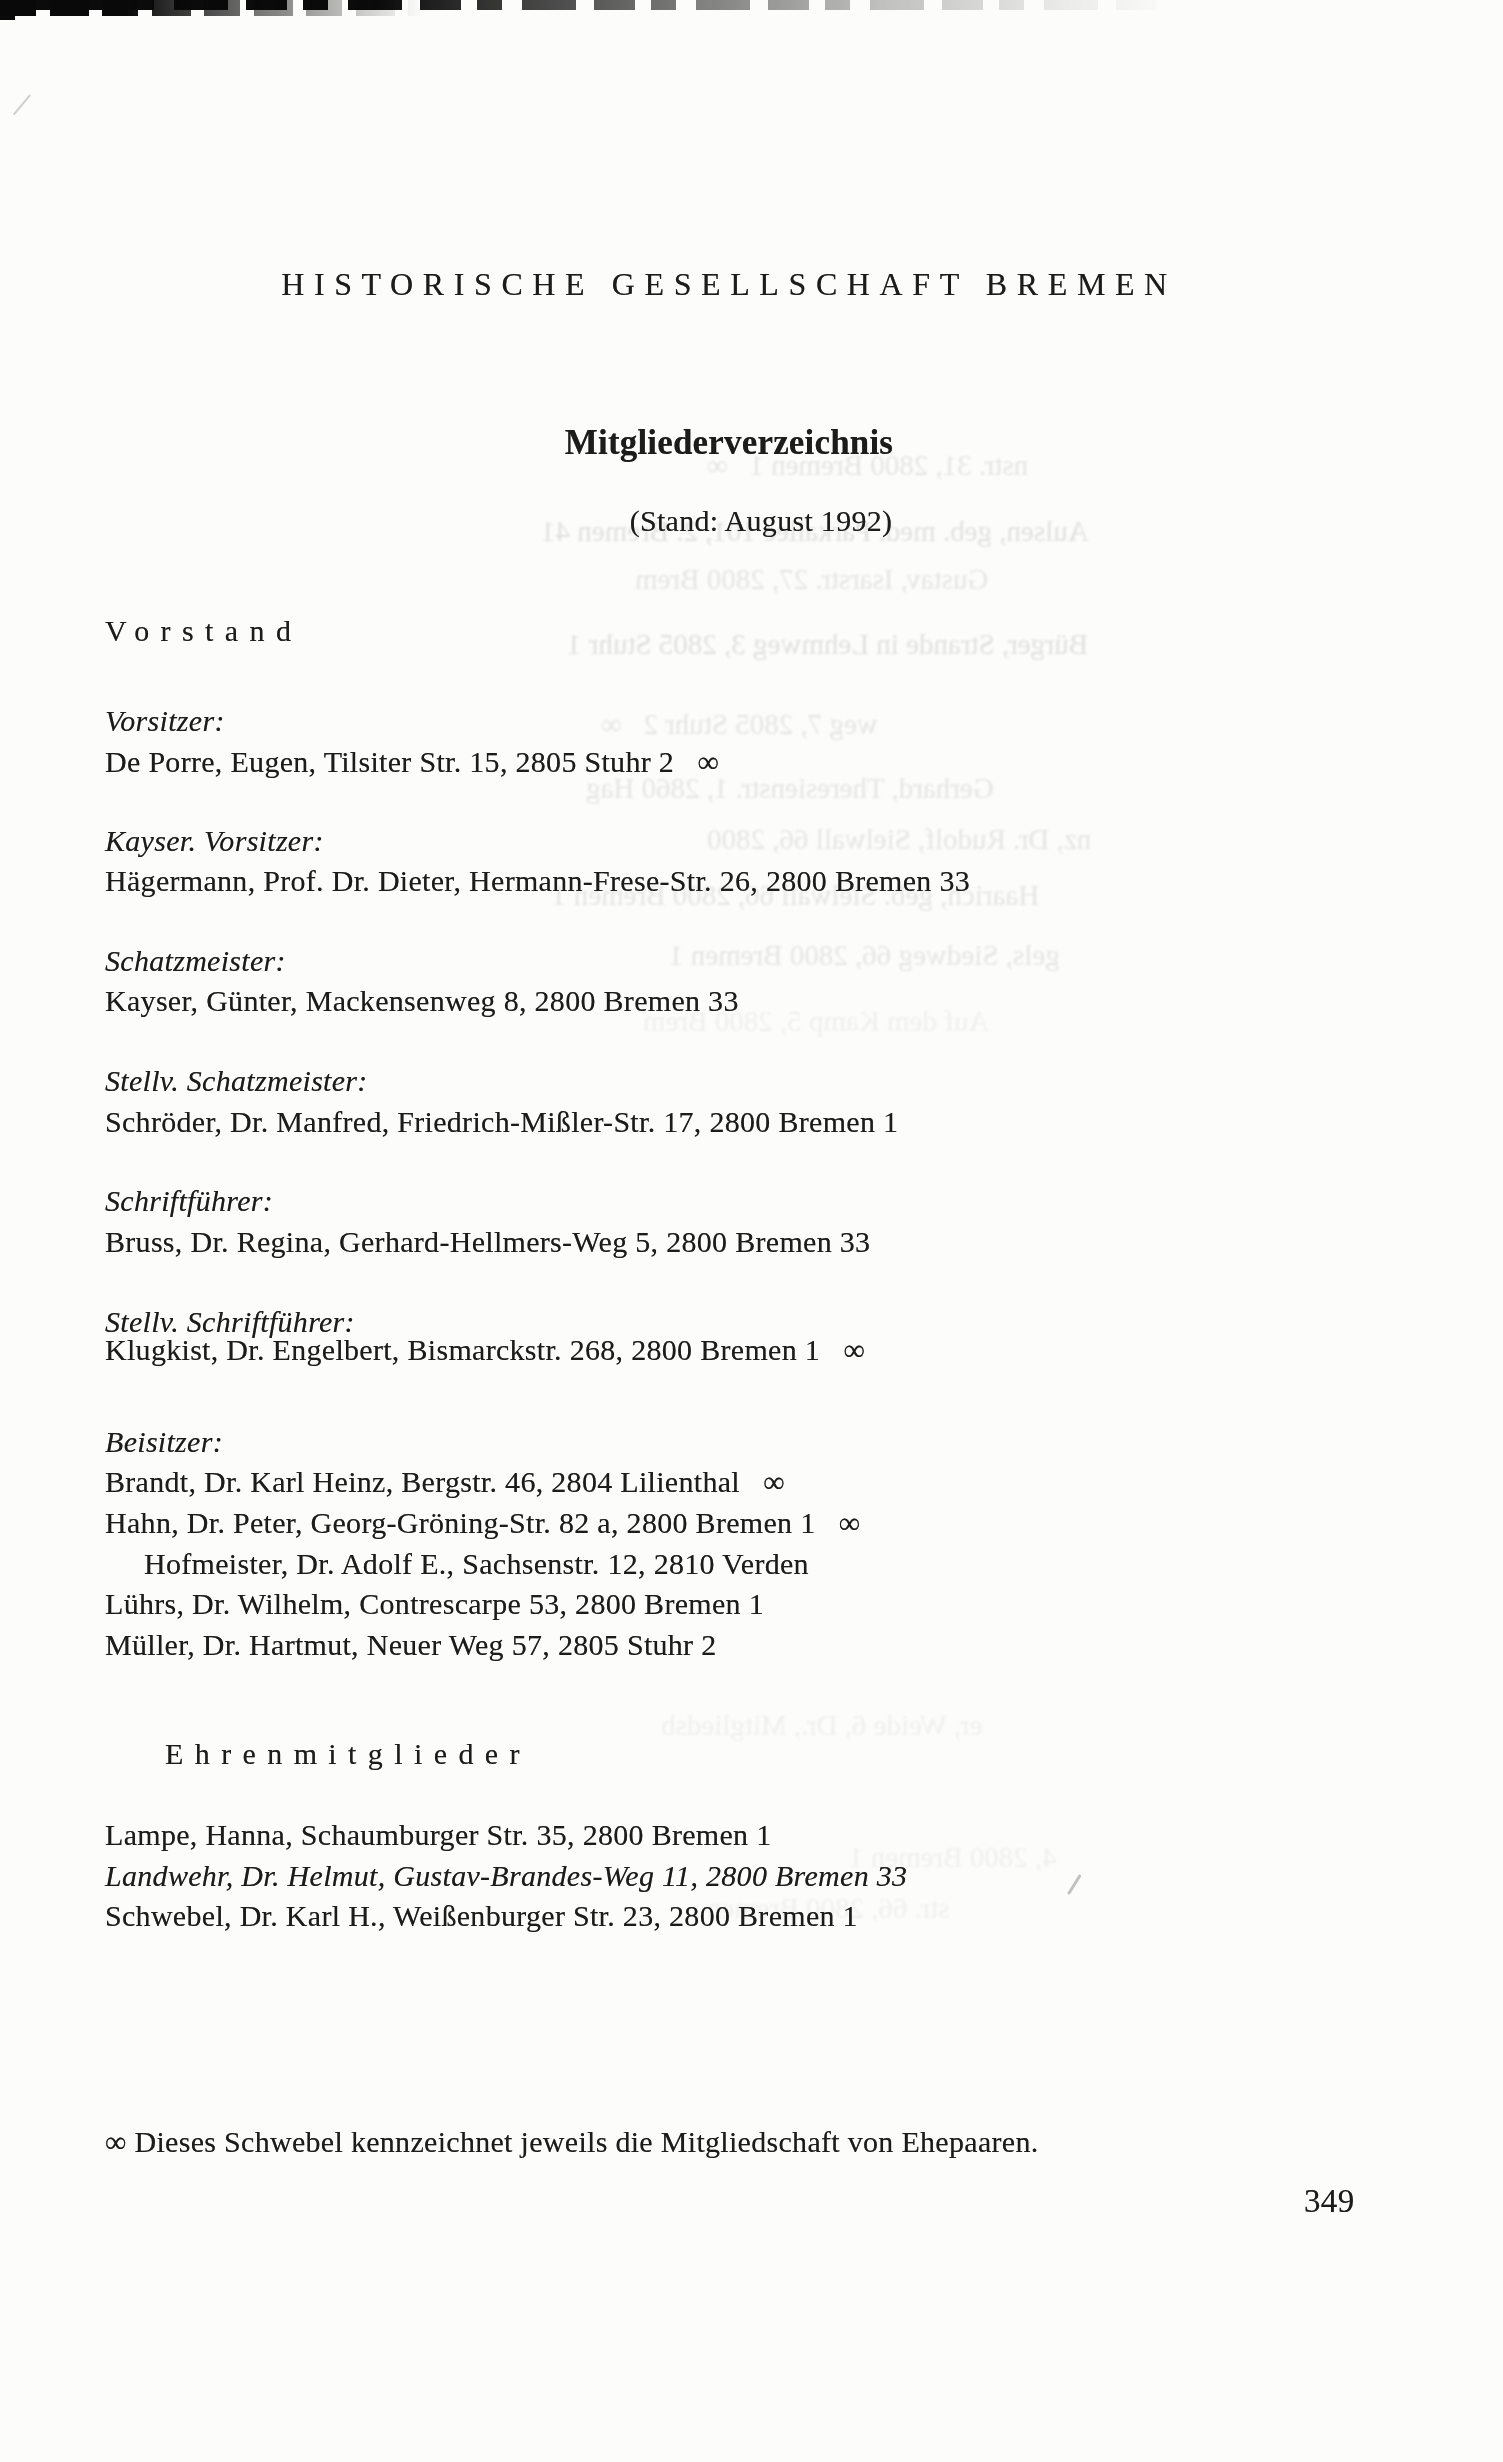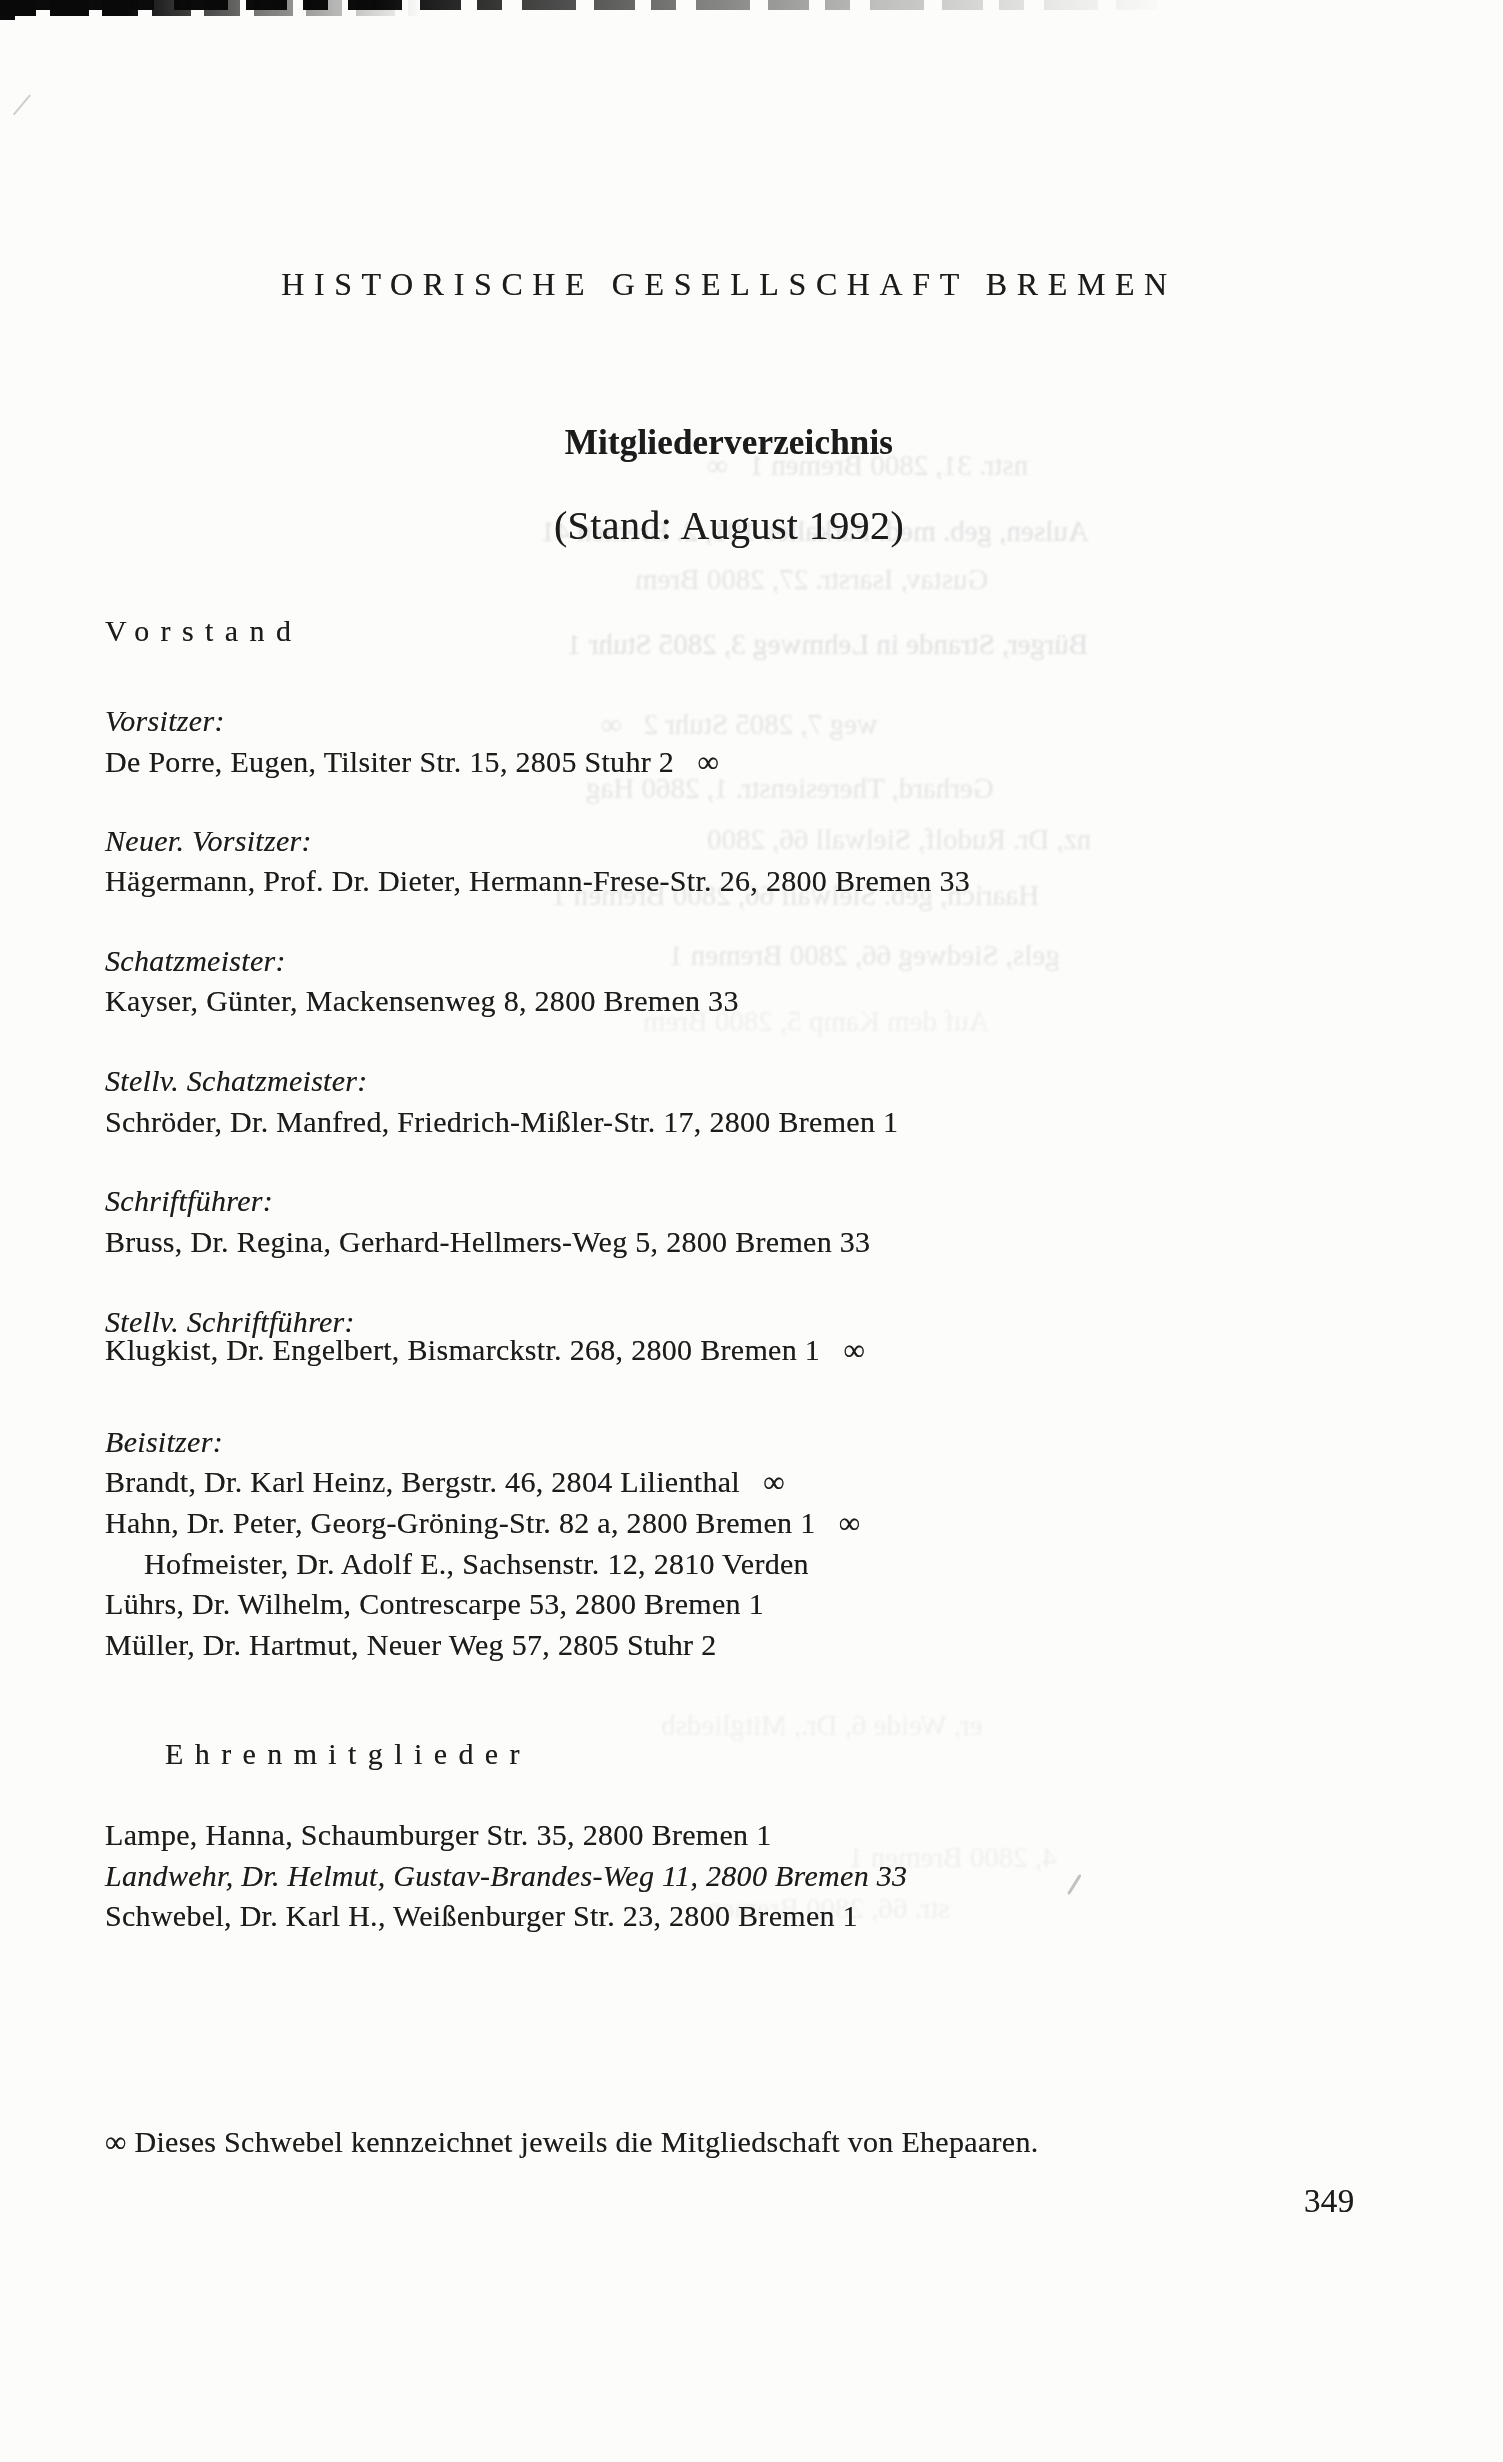--- a/index.html
+++ b/index.html
@@ -17,21 +17,21 @@
     position:absolute;
     white-space:pre;
     font-size:30px;
     line-height:1.05;
     letter-spacing:0.01em;
     text-shadow:0 0 0.5px rgba(20,20,20,0.55);
   }
   .centered{left:0;width:1458px;text-align:center;}
   .doc-society{font-size:32px;letter-spacing:0.30em;}
   .doc-title{font-size:35px;font-weight:bold;letter-spacing:0.005em;}
-  .doc-status{font-size:40px;}
+  .doc-status{font-size:30px;padding-left:32px;}
   .section-heading{letter-spacing:0.38em;}
   .role-label{font-style:italic;}
   .page-number{font-size:33px;}
   
   .scan-strip{
     position:absolute;top:0;left:0;height:9.8px;width:1173px;
     background-image:repeating-linear-gradient(90deg,
       #0b0b0b 0 54px, rgba(0,0,0,0) 54px 72px,
       #0b0b0b 72px 113px, rgba(0,0,0,0) 113px 129px,
       #0b0b0b 129px 154px, rgba(0,0,0,0) 154px 174px);
@@ -95,21 +95,21 @@
 
   <div class="line centered doc-title" style="top:425px;">Mitgliederverzeichnis</div>
   <div class="line centered doc-society" style="top:268px;">HISTORISCHE GESELLSCHAFT BREMEN</div>
   <div class="line centered doc-status" style="top:505px;">(Stand: August 1992)</div>
 
   <div class="line section-heading" style="top:615px;left:105px;">Vorstand</div>
 
   <div class="line role-label" style="top:705px;left:105px;">Vorsitzer:</div>
   <div class="line" style="top:746px;left:105px;">De Porre, Eugen, Tilsiter Str. 15, 2805 Stuhr 2   ∞</div>
 
-  <div class="line role-label" style="top:825px;left:105px;">Neuer. Vorsitzer:</div>
+  <div class="line role-label" style="top:825px;left:105px;">Kayser. Vorsitzer:</div>
   <div class="line" style="top:865px;left:105px;">Hägermann, Prof. Dr. Dieter, Hermann-Frese-Str. 26, 2800 Bremen 33</div>
 
   <div class="line role-label" style="top:945px;left:105px;">Schatzmeister:</div>
   <div class="line" style="top:985px;left:105px;">Kayser, Günter, Mackensenweg 8, 2800 Bremen 33</div>
 
   <div class="line role-label" style="top:1065px;left:105px;">Stellv. Schatzmeister:</div>
   <div class="line" style="top:1106px;left:105px;">Schröder, Dr. Manfred, Friedrich-Mißler-Str. 17, 2800 Bremen 1</div>
 
   <div class="line role-label" style="top:1185px;left:105px;">Schriftführer:</div>
   <div class="line" style="top:1226px;left:105px;">Bruss, Dr. Regina, Gerhard-Hellmers-Weg 5, 2800 Bremen 33</div>

